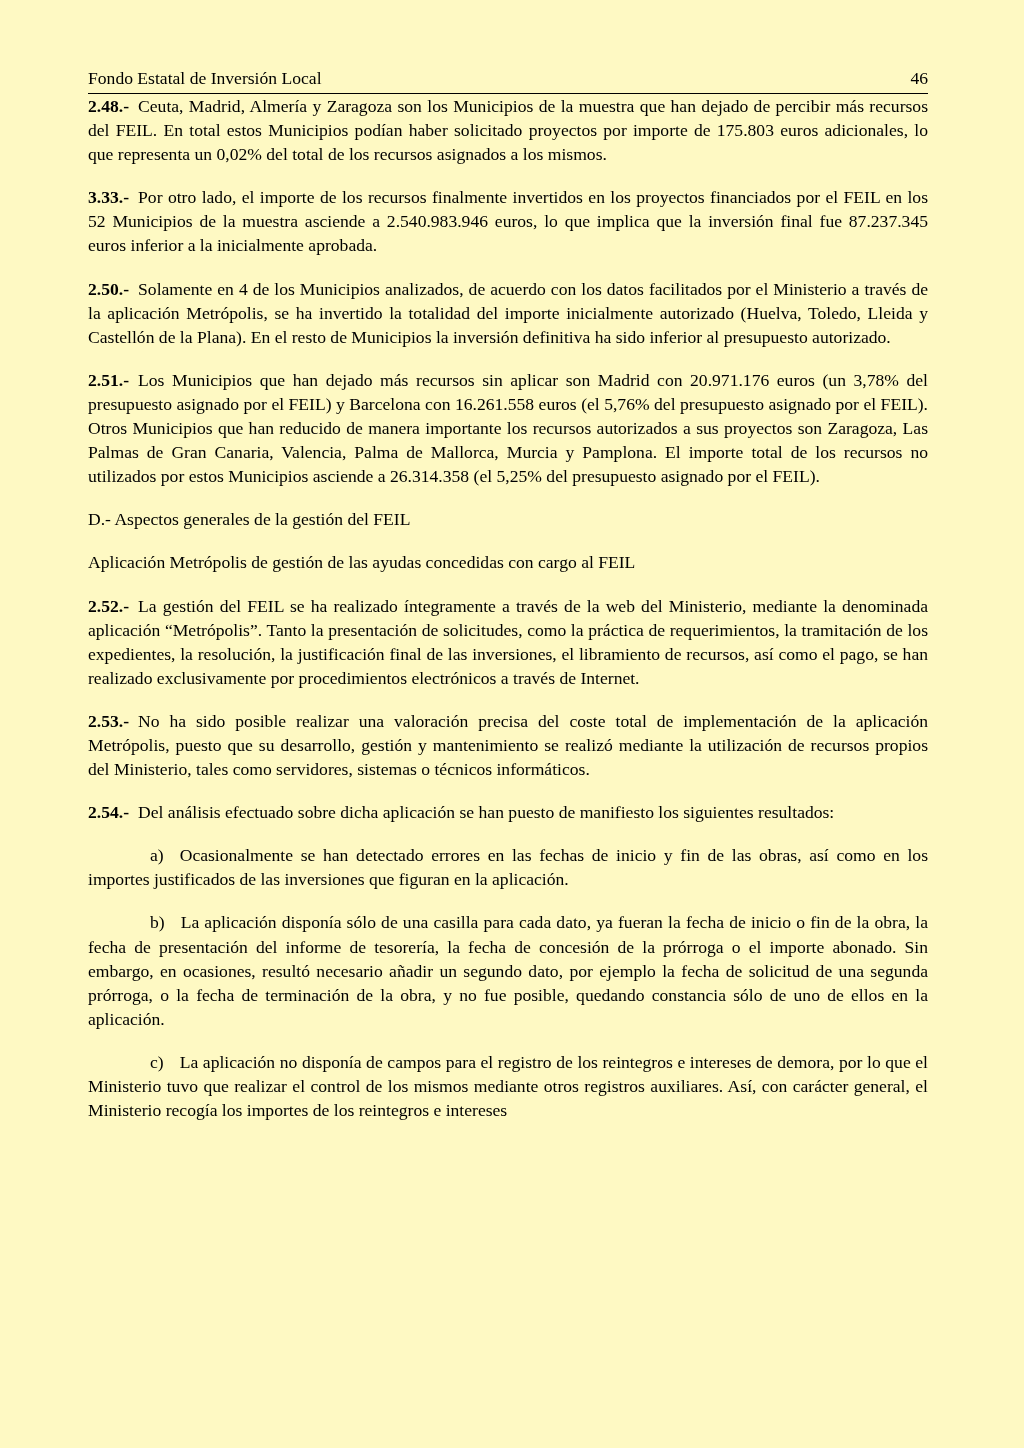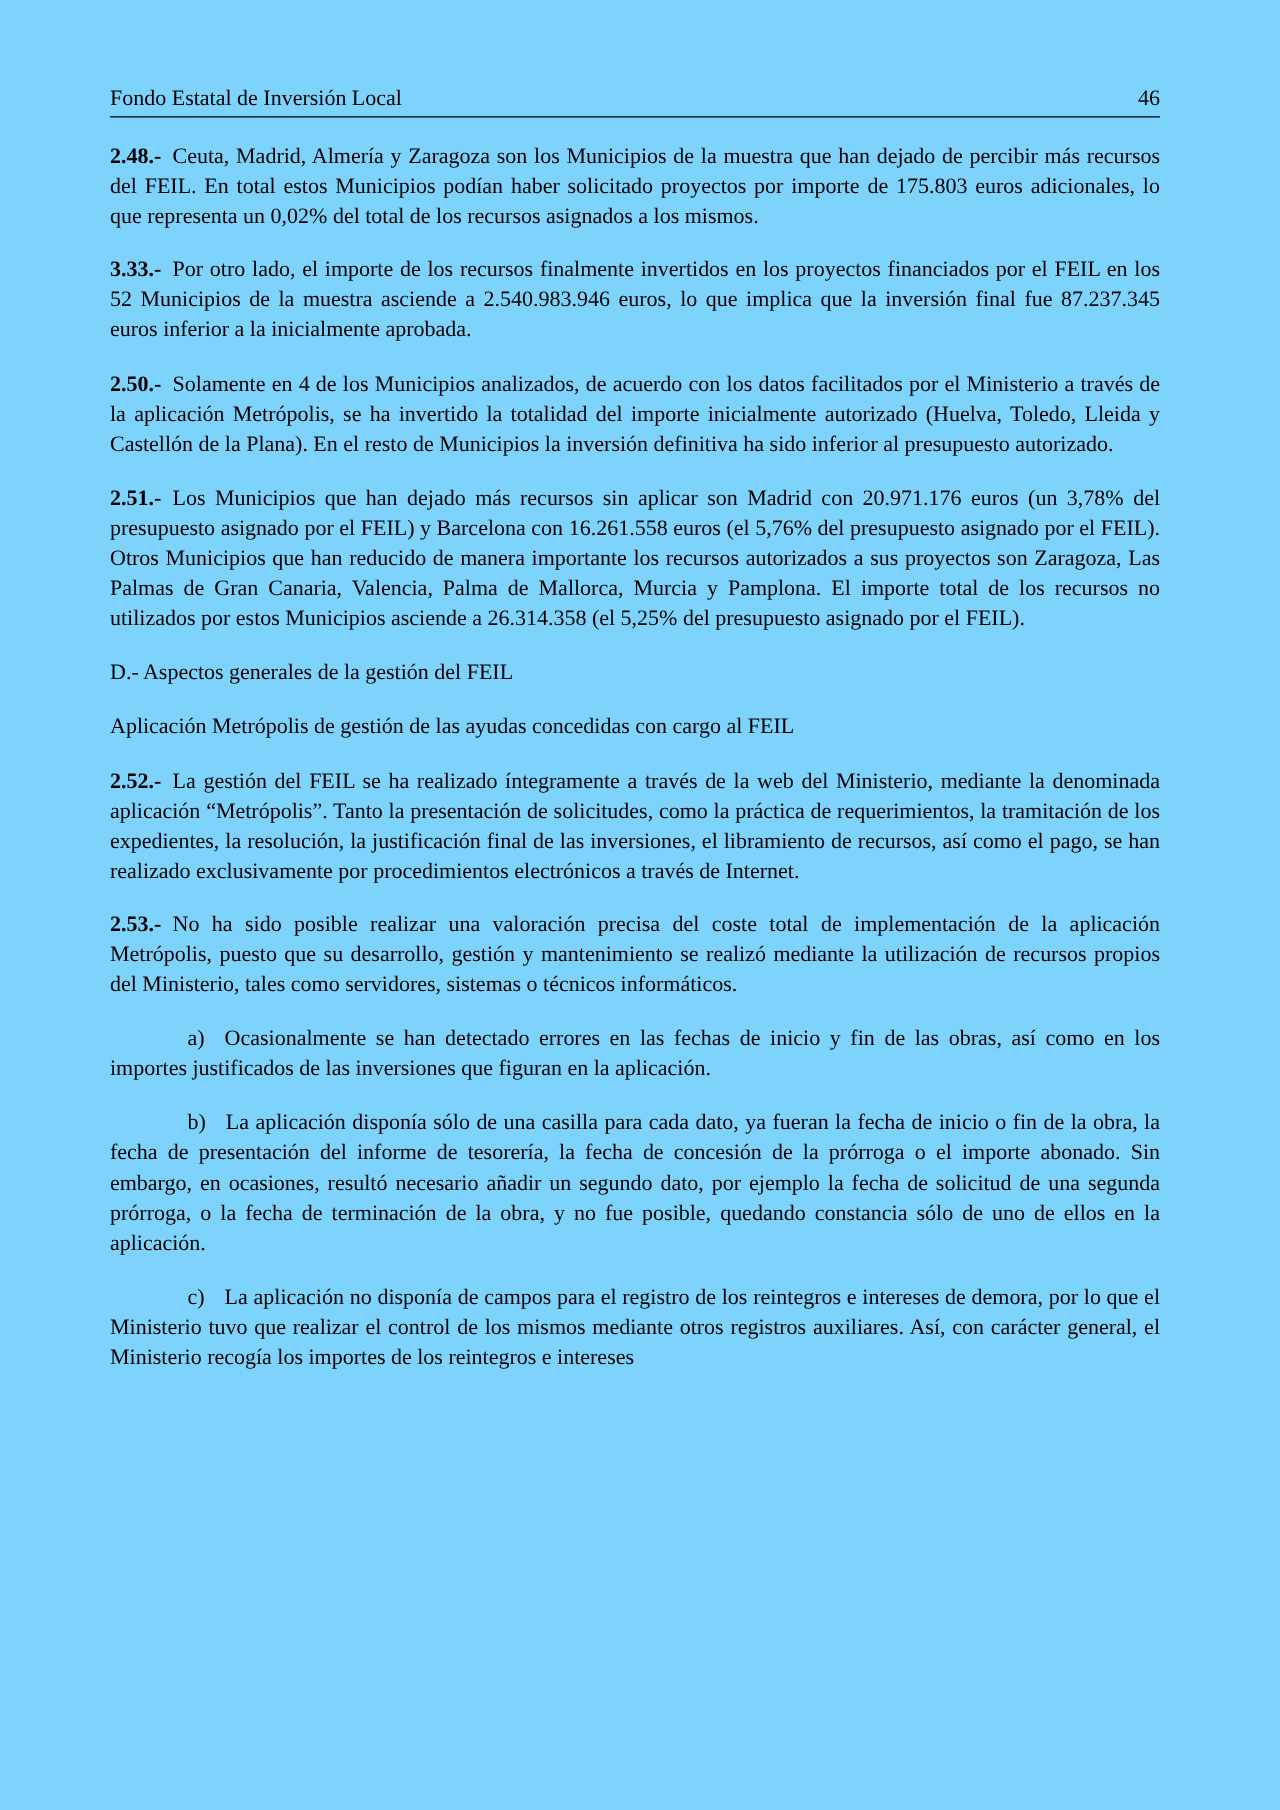--- a/index.html
+++ b/index.html
@@ -1,33 +1,33 @@
 <!DOCTYPE html>
 <html><head>
 <meta charset="utf-8">
 <style>
   * { box-sizing: border-box; }
   html, body { margin: 0; padding: 0; background: #ffffff; }
   .page {
     width: 1024px;
     min-height: 1448px;
     padding: 68px 96px 48px 88px;
-    background: #7dd3fc;
+    background: #fef9c3;
     font-family: "Liberation Serif", serif;
     font-size: 17.6px;
     color: #000000;
   }
   .header {
     display: flex;
     justify-content: space-between;
     align-items: flex-end;
     border-bottom: 1.5px solid #000000;
     padding-bottom: 4px;
   }
-  .doc-body { margin-top: 18px; }
+  .doc-body { }
   p.para {
     margin: 0 0 19px 0;
     text-align: justify;
     line-height: 1.37;
   }
   .num { font-weight: bold; padding-right: 9px; }
   .heading { font-weight: normal; }
   .subtitle { }
   .letter-item { text-indent: 62px; font-family: Liberation Serif, serif; }
   .letter { padding-right: 16px; }
@@ -53,20 +53,21 @@
     <p class="para"><span class="num">2.51.-</span><span>Los Municipios que han dejado más recursos sin aplicar son Madrid con 20.971.176 euros (un 3,78% del presupuesto asignado por el FEIL) y Barcelona con 16.261.558 euros (el 5,76% del presupuesto asignado por el FEIL). Otros Municipios que han reducido de manera importante los recursos autorizados a sus proyectos son Zaragoza, Las Palmas de Gran Canaria, Valencia, Palma de Mallorca, Murcia y Pamplona. El importe total de los recursos no utilizados por estos Municipios asciende a 26.314.358 (el 5,25% del presupuesto asignado por el FEIL).</span></p>
 
     <p class="para heading">D.- Aspectos generales de la gestión del FEIL</p>
 
     <p class="para subtitle">Aplicación Metrópolis de gestión de las ayudas concedidas con cargo al FEIL</p>
 
     <p class="para"><span class="num">2.52.-</span><span>La gestión del FEIL se ha realizado íntegramente a través de la web del Ministerio, mediante la denominada aplicación “Metrópolis”. Tanto la presentación de solicitudes, como la práctica de requerimientos, la tramitación de los expedientes, la resolución, la justificación final de las inversiones, el libramiento de recursos, así como el pago, se han realizado exclusivamente por procedimientos electrónicos a través de Internet.</span></p>
 
     <p class="para"><span class="num">2.53.-</span><span>No ha sido posible realizar una valoración precisa del coste total de implementación de la aplicación Metrópolis, puesto que su desarrollo, gestión y mantenimiento se realizó mediante la utilización de recursos propios del Ministerio, tales como servidores, sistemas o técnicos informáticos.</span></p>
 
+    <p class="para"><span class="num">2.54.-</span><span>Del análisis efectuado sobre dicha aplicación se han puesto de manifiesto los siguientes resultados:</span></p>
 
     <p class="para letter-item"><span class="letter">a)</span><span>Ocasionalmente se han detectado errores en las fechas de inicio y fin de las obras, así como en los importes justificados de las inversiones que figuran en la aplicación.</span></p>
 
     <p class="para letter-item"><span class="letter">b)</span><span>La aplicación disponía sólo de una casilla para cada dato, ya fueran la fecha de inicio o fin de la obra, la fecha de presentación del informe de tesorería, la fecha de concesión de la prórroga o el importe abonado. Sin embargo, en ocasiones, resultó necesario añadir un segundo dato, por ejemplo la fecha de solicitud de una segunda prórroga, o la fecha de terminación de la obra, y no fue posible, quedando constancia sólo de uno de ellos en la aplicación.</span></p>
 
     <p class="para letter-item"><span class="letter">c)</span><span>La aplicación no disponía de campos para el registro de los reintegros e intereses de demora, por lo que el Ministerio tuvo que realizar el control de los mismos mediante otros registros auxiliares. Así, con carácter general, el Ministerio recogía los importes de los reintegros e intereses</span></p>
 
   </div>
 
 </div>

